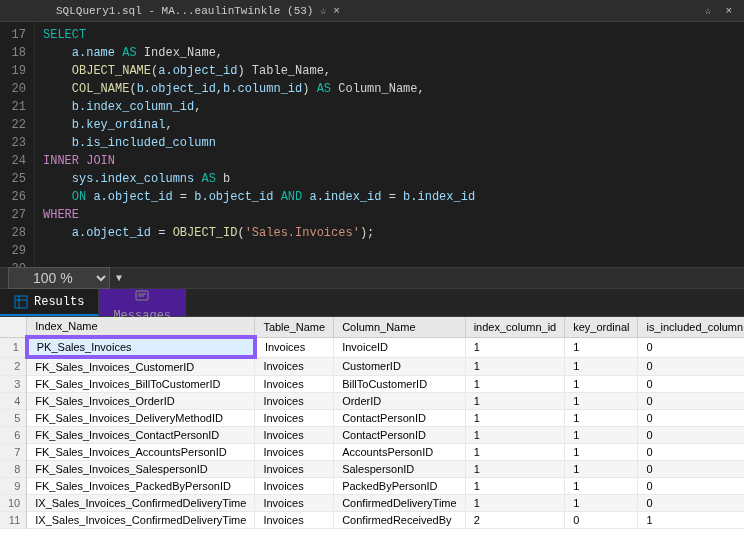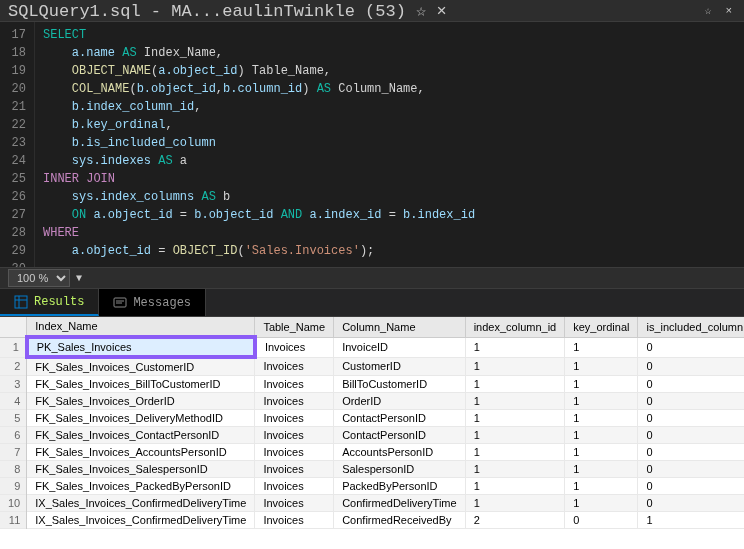--- a/index.html
+++ b/index.html
@@ -18,22 +18,23 @@
       background: #2d2d2d;
       height: 22px;
       display: flex;
       align-items: center;
       padding: 0 8px;
       gap: 6px;
       border-bottom: 1px solid #3c3c3c;
     }
     .title-bar-text {
       color: #cccccc;
-      font-size: 17px;
+      font-size: 11px;
       flex: 1;
+      margin-left: 48px;
     }
     .title-bar-btn {
       color: #cccccc;
       font-size: 11px;
       cursor: pointer;
       padding: 0 4px;
     }
 
     
     .editor-area {
@@ -82,22 +83,22 @@
       align-items: center;
       padding: 0 8px;
       gap: 6px;
       border-top: 1px solid #3c3c3c;
       border-bottom: 1px solid #3c3c3c;
     }
     .zoom-select {
       background: #3c3c3c;
       color: #cccccc;
       border: 1px solid #555;
-      font-size: 11px;
-      padding: 1px 4px;
+      font-size: 14px;
+      padding: 1px 20px;
       cursor: pointer;
     }
 
     
     .tab-bar {
       background: #252526;
       height: 28px;
       display: flex;
       align-items: stretch;
       border-bottom: 1px solid #3c3c3c;
@@ -106,26 +107,27 @@
       display: flex;
       align-items: center;
       padding: 0 14px;
       cursor: pointer;
       font-size: 12px;
       gap: 6px;
       border-right: 1px solid #3c3c3c;
     }
     .tab.active {
       background: #1e1e1e;
-      color: #bef264;
+      color: #ffffff;
       border-bottom: 2px solid #007acc;
     }
     .tab.inactive {
-      background: #000000;
+      background: #4c1d95;
       color: #969696;
+      flex-direction: column;
     }
     .tab-icon {
       width: 14px;
       height: 14px;
       display: inline-flex;
       align-items: center;
       justify-content: center;
     }
 
     
@@ -216,21 +218,20 @@
       <div>30</div>
     </div>
   <div class="code-content" id="code-lines">
       <div class="code-line"><span class="kw">SELECT</span></div>
       <div class="code-line"><span class="col">    a.name</span><span class="plain"> </span><span class="kw">AS</span><span class="plain"> Index_Name,</span></div>
       <div class="code-line"><span class="fn">    OBJECT_NAME</span><span class="plain">(</span><span class="col">a.object_id</span><span class="plain">) Table_Name,</span></div>
       <div class="code-line"><span class="fn">    COL_NAME</span><span class="plain">(</span><span class="col">b.object_id</span><span class="plain">,</span><span class="col">b.column_id</span><span class="plain">) </span><span class="kw">AS</span><span class="plain"> Column_Name,</span></div>
       <div class="code-line"><span class="col">    b.index_column_id</span><span class="plain">,</span></div>
       <div class="code-line"><span class="col">    b.key_ordinal</span><span class="plain">,</span></div>
       <div class="code-line"><span class="col">    b.is_included_column</span></div>
-      <div class="code-line"><span class="plain">    </span><span class="col">sys.indexes</span><span class="plain"> </span><span class="kw">AS</span><span class="plain"> a</span></div>
       <div class="code-line"><span class="kw2">INNER JOIN</span></div>
       <div class="code-line"><span class="plain">    </span><span class="col">sys.index_columns</span><span class="plain"> </span><span class="kw">AS</span><span class="plain"> b</span></div>
       <div class="code-line"><span class="kw">    ON</span><span class="plain"> </span><span class="col">a.object_id</span><span class="plain"> = </span><span class="col">b.object_id</span><span class="plain"> </span><span class="kw">AND</span><span class="plain"> </span><span class="col">a.index_id</span><span class="plain"> = </span><span class="col">b.index_id</span></div>
       <div class="code-line"><span class="kw2">WHERE</span></div>
       <div class="code-line"><span class="plain">    </span><span class="col">a.object_id</span><span class="plain"> = </span><span class="fn">OBJECT_ID</span><span class="plain">(</span><span class="str">'Sales.Invoices'</span><span class="plain">);</span></div>
     </div>
 </div>
 
 <div class="zoom-bar">
   <select class="zoom-select">

